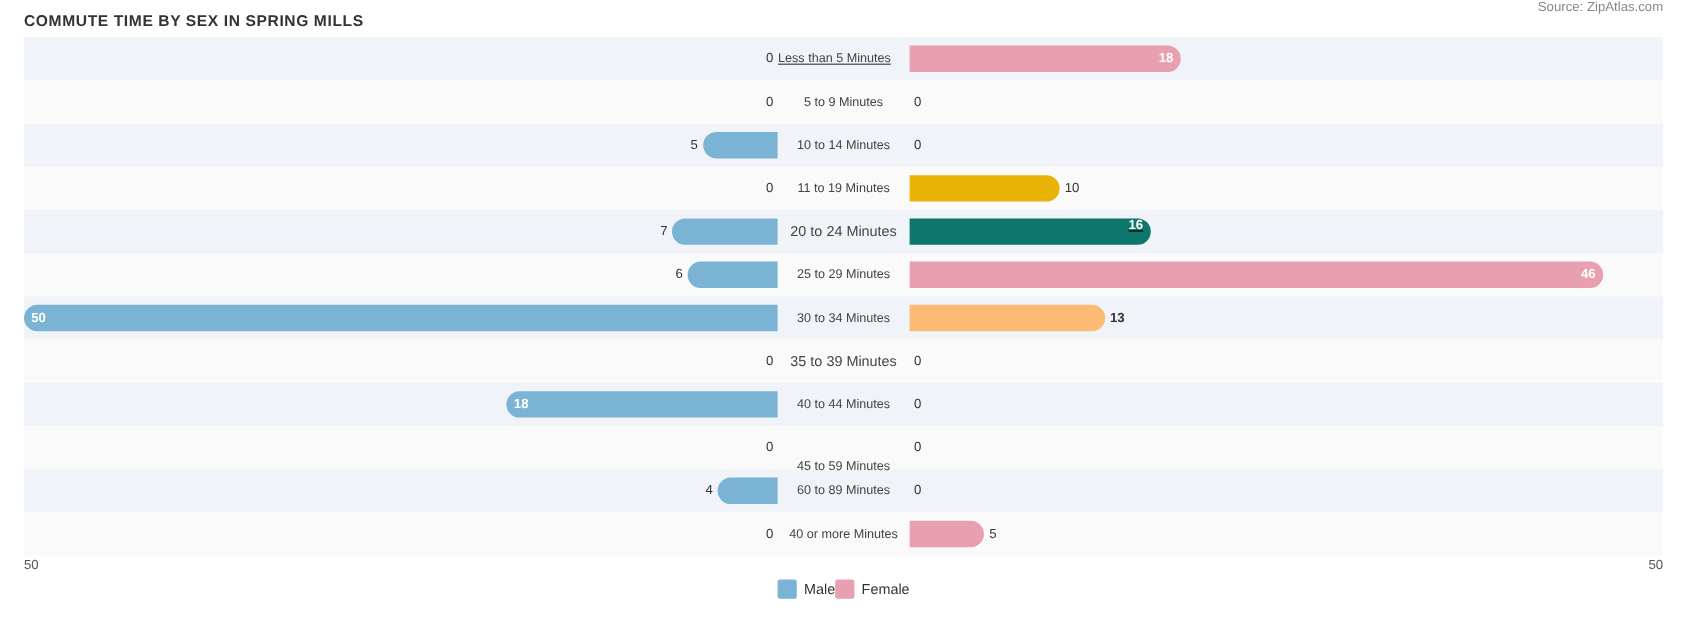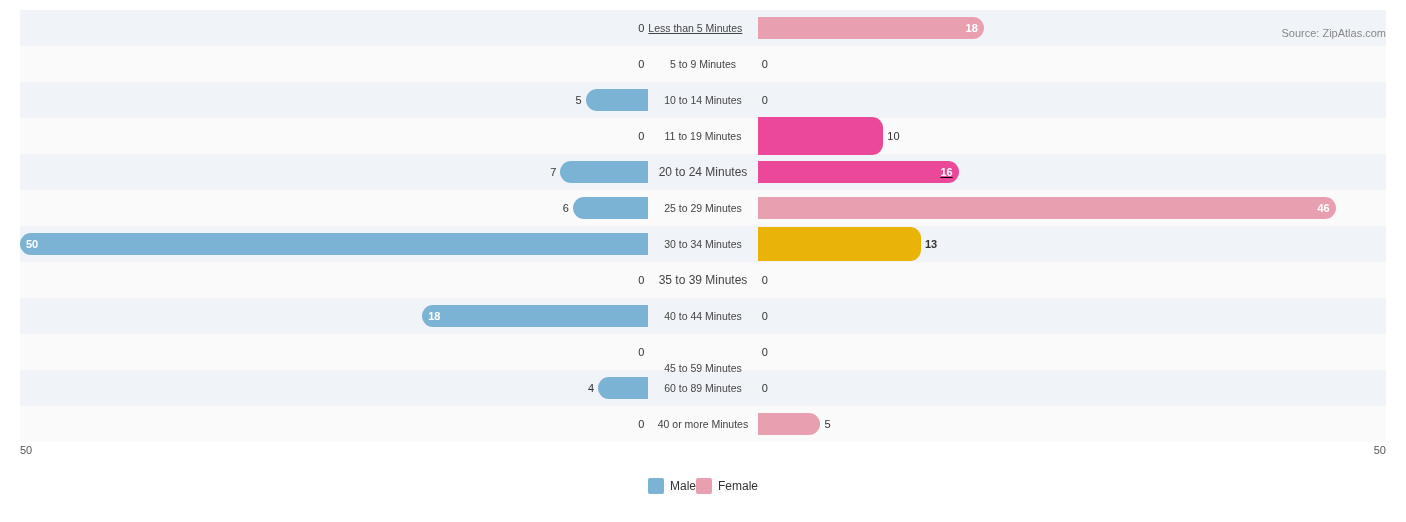--- a/index.html
+++ b/index.html
@@ -19,30 +19,30 @@
     .chart-title {
       font-size: 13px;
       font-weight: bold;
       text-transform: uppercase;
       color: #333;
       margin-bottom: 6px;
       letter-spacing: 0.5px;
     }
     .source-label {
       position: absolute;
-      top: 27px;
+      top: 0;
       right: 20px;
       font-size: 11px;
       color: #888;
     }
     .legend {
       display: flex;
       justify-content: center;
       align-items: center;
-      margin-top: 20px;
+      margin-top: 4px;
     }
     .legend-item {
       display: flex;
       align-items: center;
       gap: 6px;
       font-size: 12px;
       color: #333;
     }
     .legend-box {
       width: 16px;
@@ -97,20 +97,21 @@
     }
     
     
     
     
   </style>
 </head>
 <body>
 
 <div class="chart-container">
+  <div class="chart-title">COMMUTE TIME BY SEX IN SPRING MILLS</div>
   <div class="source-label">Source: ZipAtlas.com</div>
 
   <div id="rows-container" class="rows-container">
 
   <div class="data-row" style="background: rgb(240, 244, 248);">
       <div class="left-bar-area">
         <div style="position:relative; width:100%; height:100%; display:flex; align-items:center; justify-content:flex-end;">
           <span style="font-size:11px;color:#333;margin-right:4px;">0</span>
         </div>
       </div>
@@ -177,23 +178,23 @@
       <div class="left-bar-area">
         <div style="position:relative; width:100%; height:100%; display:flex; align-items:center; justify-content:flex-end;">
           <span style="font-size:11px;color:#333;margin-right:4px;">0</span>
         </div>
       </div>
       <div class="center-label" style="font-size:10.5px;color:#444;text-align:center;white-space:nowrap;overflow:hidden;">11 to 19 Minutes</div>
       <div class="right-bar-area">
         <div style="position:relative; width:100%; height:100%; display:flex; align-items:center; justify-content:flex-start;">
 
           <div style="
-            height:38px;
+            height:22px;
             width:20%;
-            background:#ec4899;
+            background:#eab308;
             border-radius:0 11px 11px 0;
             display:flex;
             align-items:center;
             justify-content:flex-start;
             padding-right: 0;
             position:relative;
           ">
             <span style="font-size:11px;color:#333;position:absolute;left:calc(100% + 4px);white-space:nowrap;">10</span>
           </div>
         </div>
@@ -218,24 +219,23 @@
           </div>
         </div>
       </div>
       <div class="center-label" style="font-size:12px;color:#444;text-align:center;white-space:nowrap;overflow:hidden;">20 to 24 Minutes</div>
       <div class="right-bar-area">
         <div style="position:relative; width:100%; height:100%; display:flex; align-items:center; justify-content:flex-start;">
 
           <div style="
             height:22px;
             width:32%;
-            background:#ec4899;
-            border-radius:0 11px 11px 0;
-            display:flex;
-            align-items:center;
+            background:#0f766e;
+            border-radius:0 11px 11px 0;
+            display:flex;
             justify-content:flex-end;
             padding-right: 6px;
             position:relative;
             text-decoration:underline;
           ">
             <span style="font-size:11px;color:#fff;font-weight:bold;">16</span>
           </div>
         </div>
       </div>
     </div>
@@ -295,23 +295,23 @@
           ">
             <span style="font-size:11px;color:#fff;font-weight:bold;">50</span>
           </div>
         </div>
       </div>
       <div class="center-label" style="font-size:10.5px;color:#444;text-align:center;white-space:nowrap;overflow:hidden;">30 to 34 Minutes</div>
       <div class="right-bar-area">
         <div style="position:relative; width:100%; height:100%; display:flex; align-items:center; justify-content:flex-start;">
 
           <div style="
-            height:34px;
+            height:22px;
             width:26%;
-            background:#eab308;
+            background:#fdba74;
             border-radius:0 11px 11px 0;
             display:flex;
             align-items:center;
             justify-content:flex-start;
             padding-right: 0;
             position:relative;
             font-weight:bold;
           ">
             <span style="font-size:11px;color:#333;position:absolute;left:calc(100% + 4px);white-space:nowrap;">13</span>
           </div>

